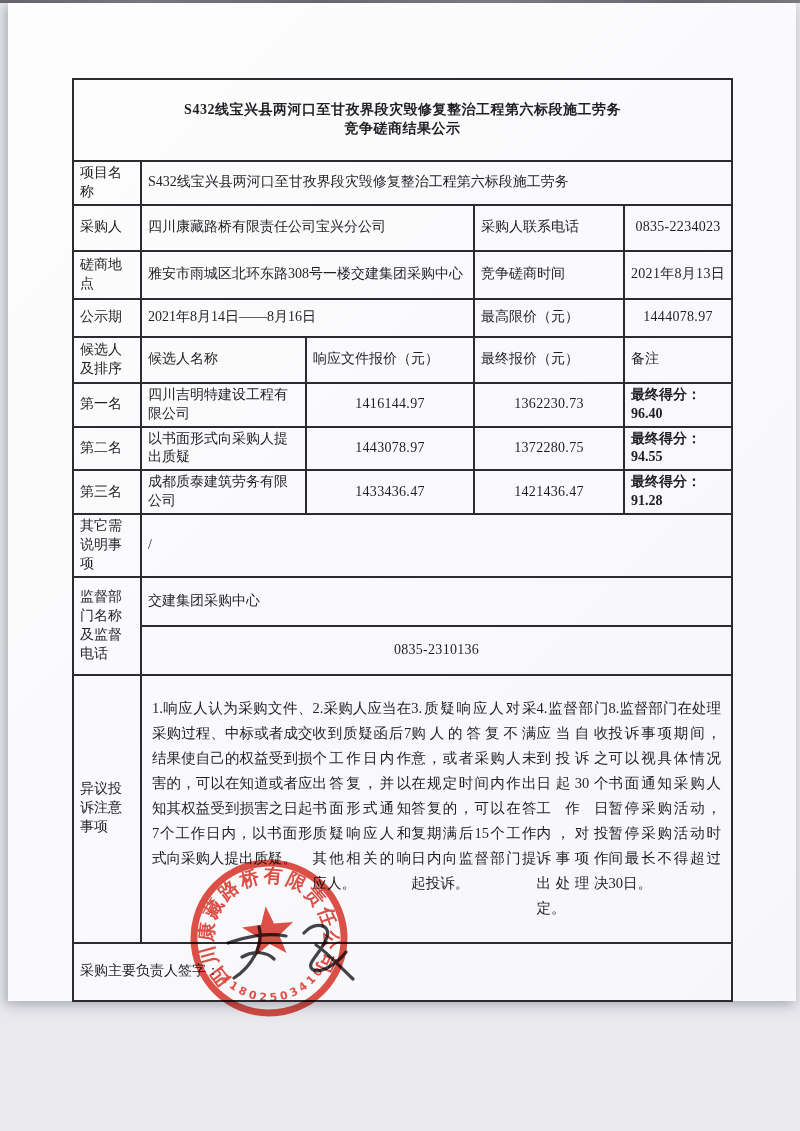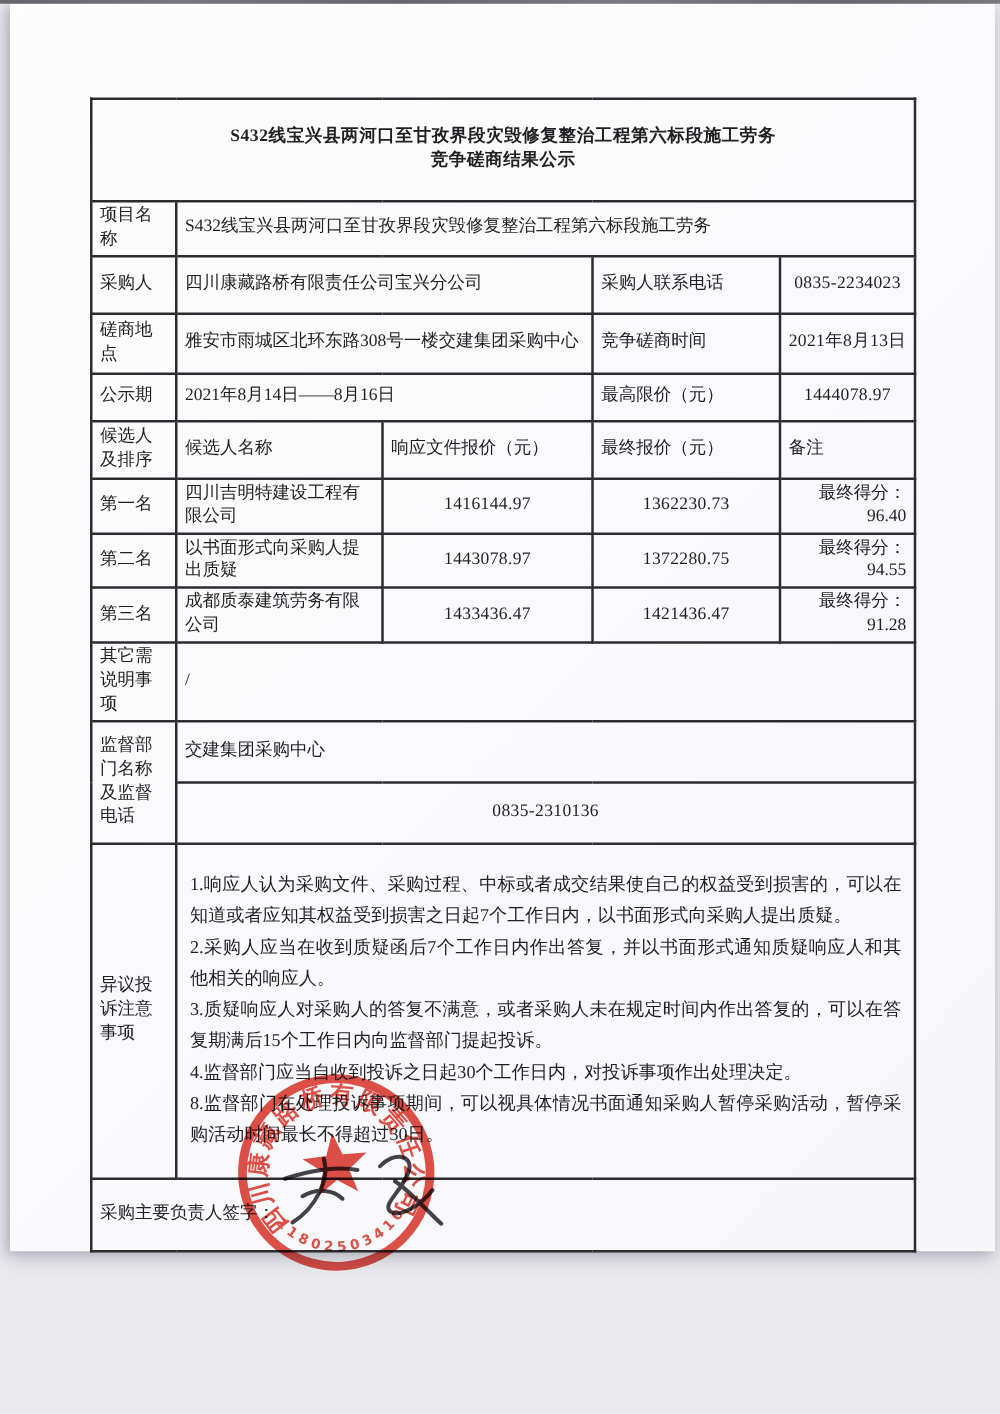--- a/index.html
+++ b/index.html
@@ -30,23 +30,23 @@
     vertical-align:middle;
     overflow:hidden;
   }
   td.title-cell{
     text-align:center;font-weight:bold;font-size:20.5px;
     line-height:1.6;letter-spacing:.5px;padding:6px 2px;
   }
   td.lab{font-size:13.5px;padding:2px 3px 2px 5px;margin-left:12px;}
   td.ctr{text-align:left;}
   td.num{text-align:center;font-size:13.5px;letter-spacing:.3px;}
-  td.remark{text-align:right;font-size:13px;line-height:1.45;padding:1px 2px;}
+  td.remark{text-align:left;font-size:13px;line-height:1.45;padding:1px 2px;font-weight:bold;}
   .complaint-wrap{
-    display:flex;flex-direction:column;justify-content:flex-end;
+    display:flex;justify-content:flex-end;
     height:100%;padding:0 4px;
   }
   .cl{font-size:14.5px;line-height:25px;text-align:justify;}
   td.complaint-cell{padding:0 6px;height:100%;}
   td.sign-cell{font-size:14.5px;padding-left:6px;margin-left:32px;}
   
   .seal{
     position:absolute;left:176px;top:850px;width:170px;height:170px;
     z-index:9;opacity:.88;mix-blend-mode:multiply;
     transform:rotate(-6deg);

